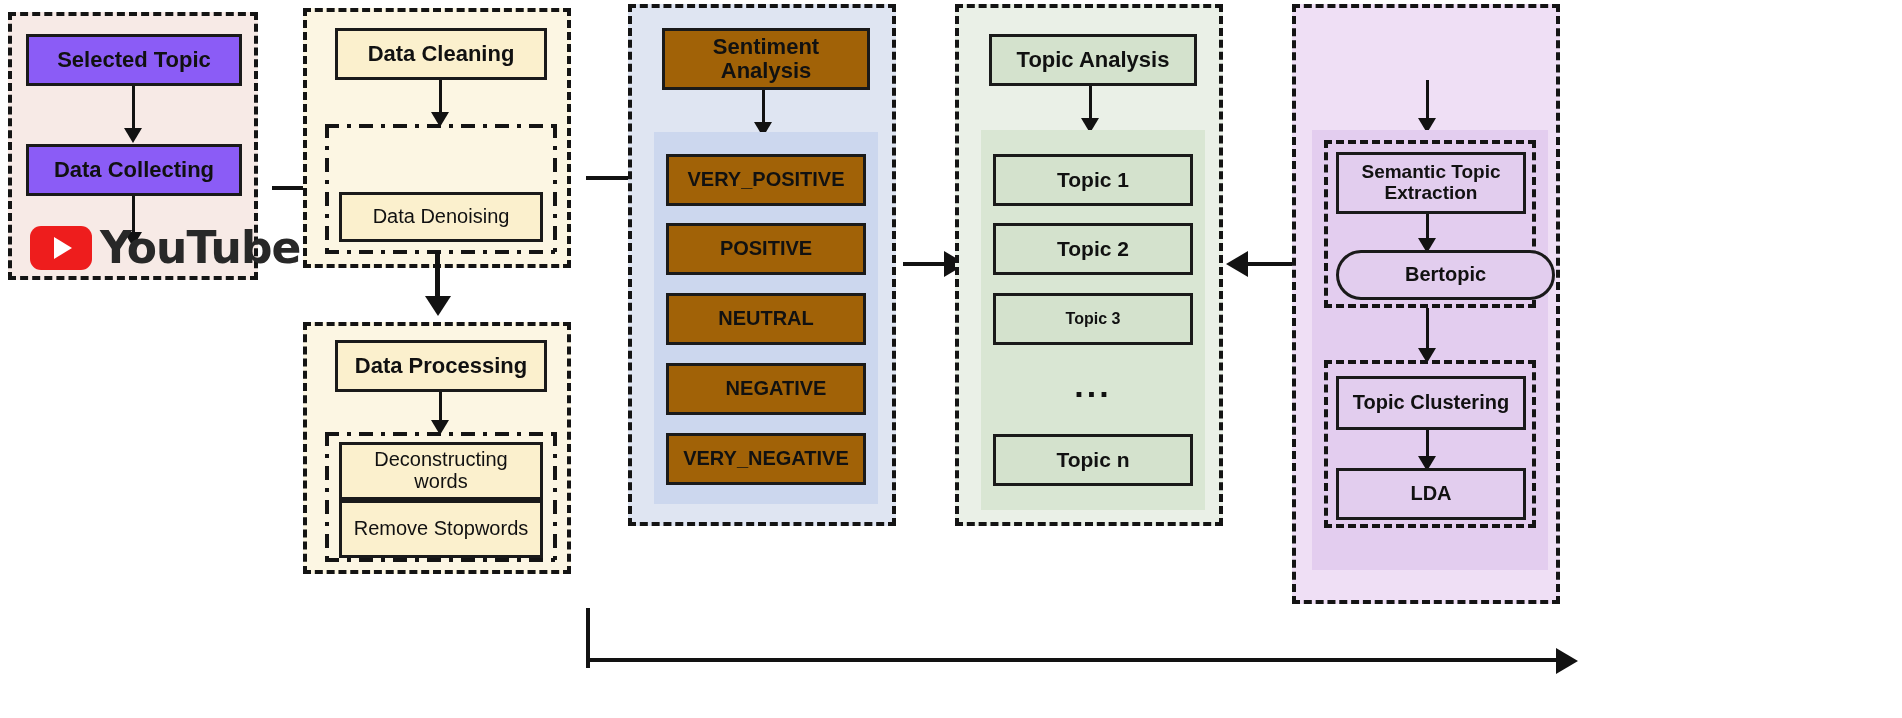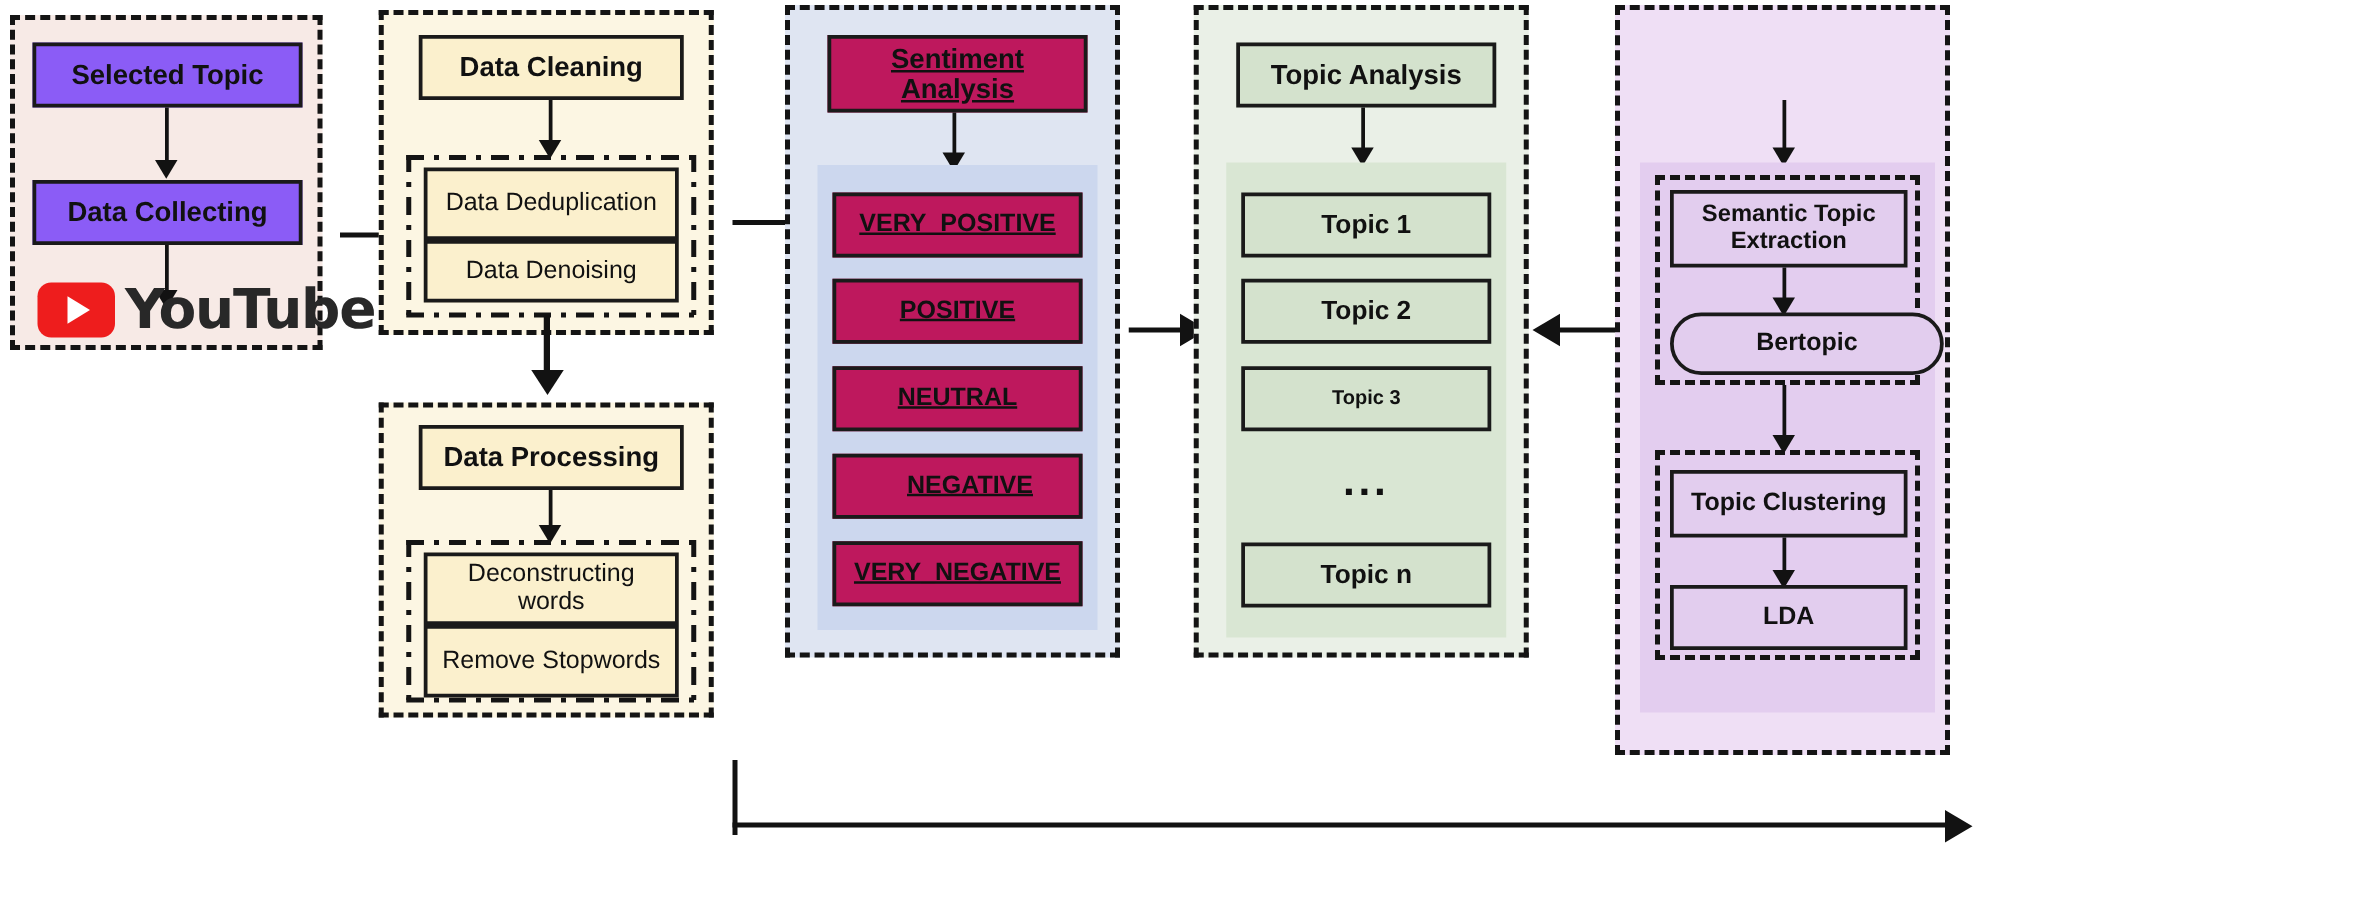--- a/index.html
+++ b/index.html
@@ -25,21 +25,21 @@
   .c1 .node{background:#8b5cf6;}
 
   
   .c2a{left:303px;top:8px;width:268px;height:260px;background:#fcf6e3;}
   .c2b{left:303px;top:322px;width:268px;height:252px;background:#fcf6e3;padding-left:44px;}
   .c2a .node,.c2b .node{background:#fbf0cd;}
   .c2a .inner,.c2b .inner{border-style:dashed;}
 
   
   .c3{left:628px;top:4px;width:268px;height:522px;background:#dfe5f2;}
-  .c3 .node{background:#be185d;text-decoration:underline;}
+  .c3 .node{background:#a16207;}
   .c3 .inner{background:#ccd7ee;}
 
   
   .c4{left:955px;top:4px;width:268px;height:522px;background:#eaf0e7;}
   .c4 .node{background:#d4e2cd;}
   .c4 .inner{background:#d9e6d3;}
 
   
   .c5{left:1292px;top:4px;width:268px;height:600px;background:#efdff5;}
   .c5 .node{background:#e2cdee;}
@@ -110,23 +110,20 @@
   <div class="hline" style="left:272px;top:186px;width:52px;"></div>
   <div class="arrow-right" style="left:322px;top:175px;"></div>
 
   <div class="col c2a">
     <div class="node bold" style="left:28px;top:16px;width:212px;height:52px;font-size:22px;">
       <span>Data Cleaning</span>
     </div>
     <div class="vline" style="left:132px;top:68px;height:38px;"></div>
     <div class="arrow-down" style="left:124px;top:100px;"></div>
     <div class="inner dashdot" style="left:18px;top:112px;width:232px;height:130px;"></div>
-    <div class="node" style="left:32px;top:122px;width:204px;height:58px;font-size:20px;">
-      <span>Data Deduplication</span>
-    </div>
     <div class="node" style="left:32px;top:180px;width:204px;height:50px;font-size:20px;">
       <span>Data Denoising</span>
     </div>
   </div>
 
   <div class="vline" style="left:435px;top:252px;width:5px;height:52px;"></div>
   <div class="arrow-down big" style="left:425px;top:296px;"></div>
 
   <div class="col c2b">
     <div class="node bold" style="left:28px;top:14px;width:212px;height:52px;font-size:22px;">

